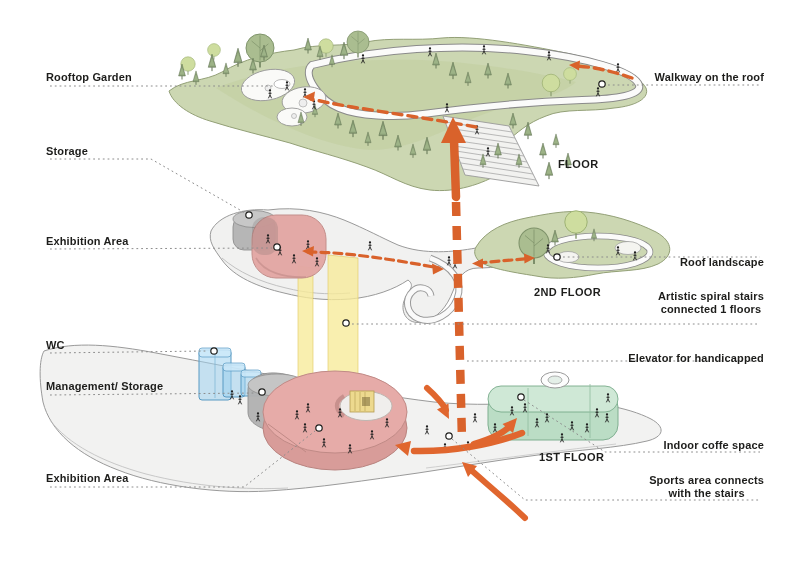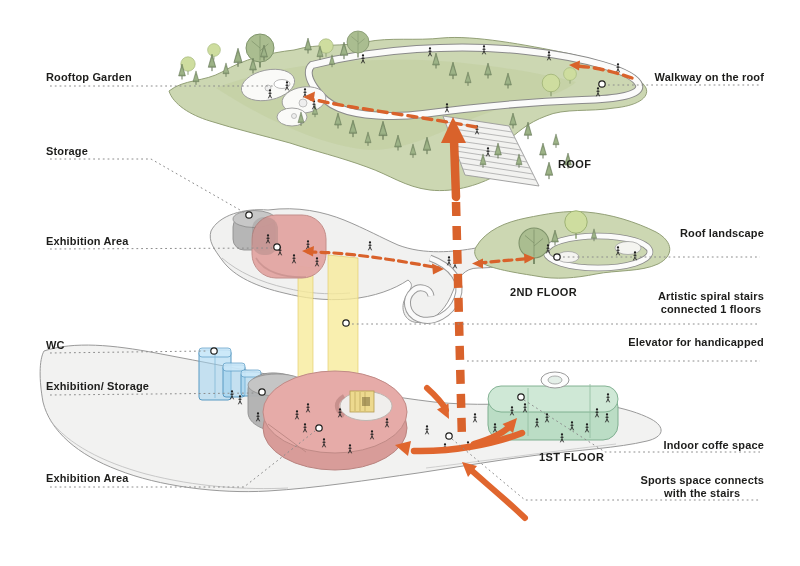--- a/index.html
+++ b/index.html
@@ -330,33 +330,33 @@
         <circle cx="340" cy="323" r="3.2"></circle>
     <circle cx="515" cy="397" r="3.2"></circle>
         <circle cx="443" cy="436" r="3.2"></circle>
   </g>
 </svg>
 
 <div class="lbl left" style="top:71px">Rooftop Garden</div>
 <div class="lbl left" style="top:145px">Storage</div>
 <div class="lbl left" style="top:235px">Exhibition Area</div>
 <div class="lbl left" style="top:339px">WC</div>
-<div class="lbl left" style="top:380px">Exhibition/ Storage</div>
+<div class="lbl left" style="top:380px">Management/ Storage</div>
 <div class="lbl left" style="top:472px">Exhibition Area</div>
 
 <div class="lbl right" style="top:71px">Walkway on the roof</div>
-<div class="lbl right" style="top:227px">Roof landscape</div>
+<div class="lbl right" style="top:256px">Roof landscape</div>
 <div class="lbl right" style="top:290px">
   <div>Artistic spiral stairs</div>
   <div>connected 1 floors</div>
 </div>
-<div class="lbl right" style="top:336px">Elevator for handicapped</div>
+<div class="lbl right" style="top:352px">Elevator for handicapped</div>
 <div class="lbl right" style="top:439px">Indoor coffe space</div>
 <div class="lbl right" style="top:474px">
-  <div>Sports space connects</div>
+  <div>Sports area connects</div>
   <div>with the stairs</div>
 </div>
 
-<div class="lbl floor" style="left:552px;top:158px">ROOF</div>
-<div class="lbl floor" style="left:504px;top:286px">2ND FLOOR</div>
+<div class="lbl floor" style="left:552px;top:158px">FLOOR</div>
+<div class="lbl floor" style="left:528px;top:286px">2ND FLOOR</div>
 <div class="lbl floor" style="left:533px;top:451px">1ST FLOOR</div>
 
 </div>
 
 </body></html>

